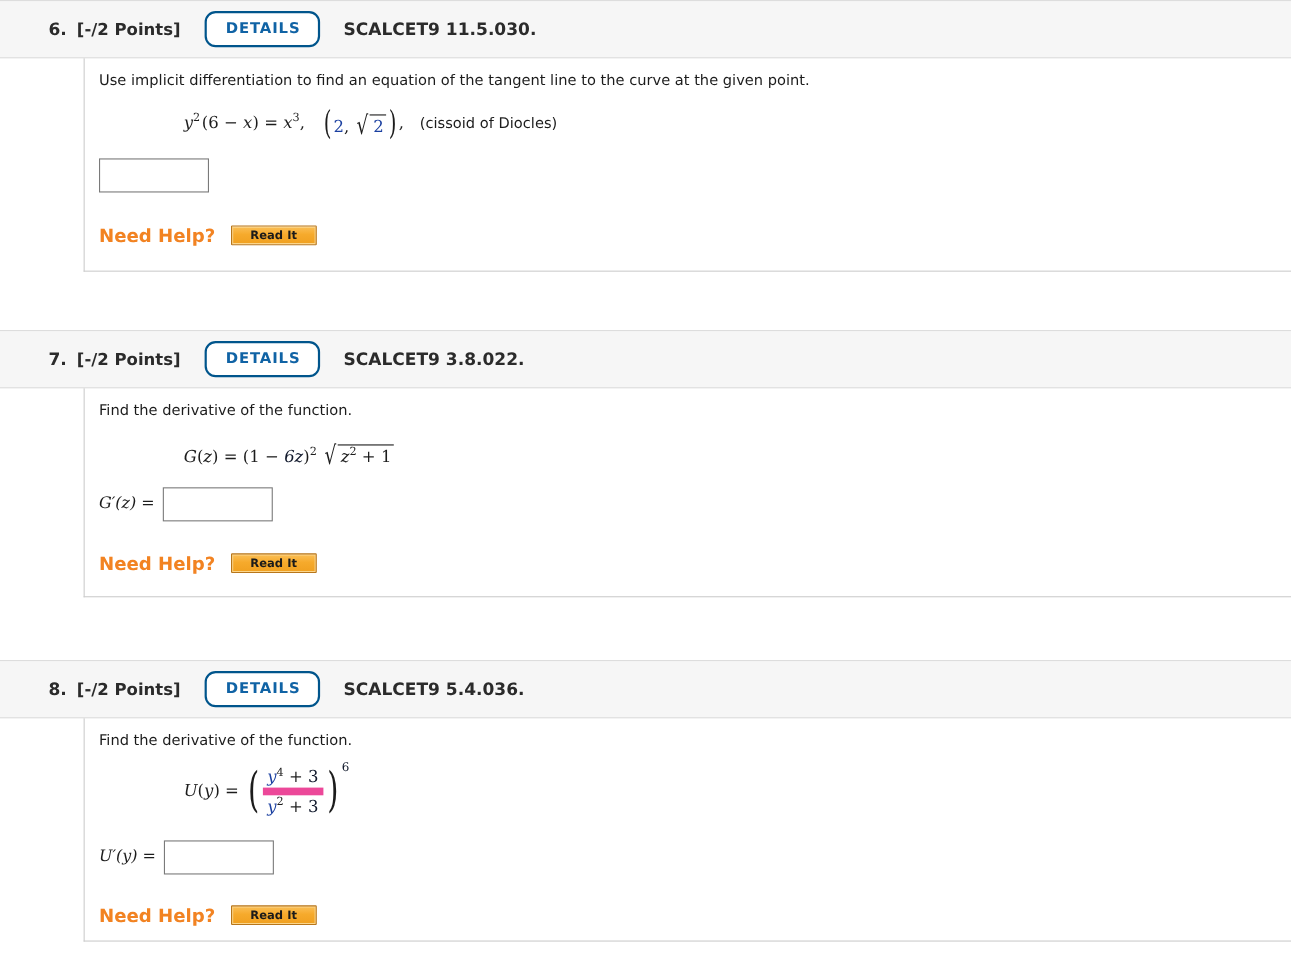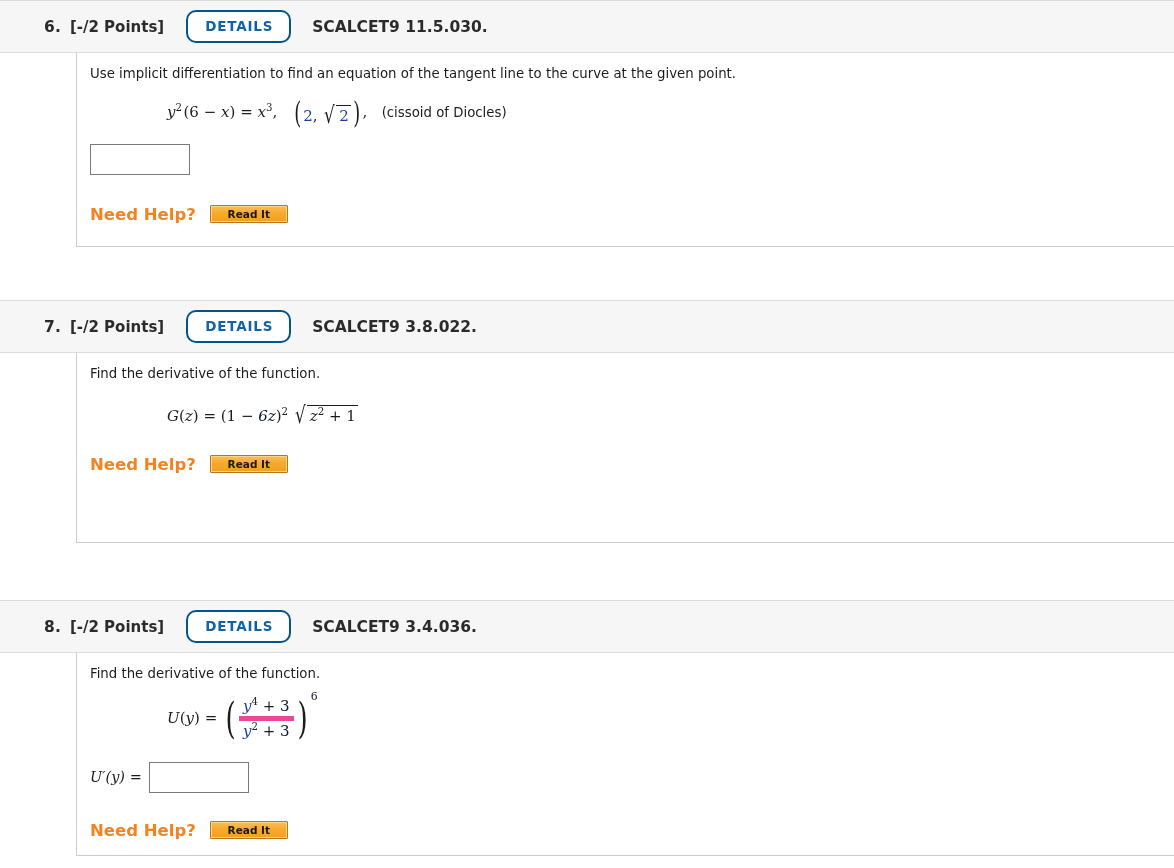--- a/index.html
+++ b/index.html
@@ -146,21 +146,21 @@
     vertical-align: middle;
     line-height: 0.85;
   }
 
   .frac {
     display: inline-block;
     vertical-align: middle;
     text-align: center;
   }
   .frac .num { display: block; padding: 0 4px 1px 4px; }
-  .frac .den { display: block; border-top: 5px solid #ec4899; padding: 1px 4px 0 4px; }
+  .frac .den { display: block; border-top: 7px solid #ec4899; padding: 1px 4px 0 4px; }
 
   .stackwrap { display: inline-block; vertical-align: middle; }
 
   
   .answer-row {
     display: flex;
     align-items: center;
     padding-left: 13px;
   }
   .answer-label {
@@ -256,36 +256,40 @@
       <span class="prob-code">SCALCET9 3.8.022.</span>
     </div>
 
     <div class="prob-body" style="height:190px;">
       <div class="prompt">Find the derivative of the function.</div>
 
       <div class="equation">
         <span class="math"><span>G</span><span class="up">(</span><span>z</span><span class="up">)</span><span class="up">&nbsp;</span><span class="up">=</span><span class="up">&nbsp;</span><span class="up">(</span><span class="up">1</span><span class="up">&nbsp;</span><span class="up">−</span><span class="up">&nbsp;</span><span class="red">6z</span><span class="up">)</span><sup class="exp up">2</sup><span>&nbsp;</span><span class="sqrt"><span class="radical">√</span><span class="radicand"><span>z</span><sup class="exp up">2</sup><span class="up">&nbsp;</span><span class="up">+</span><span class="up">&nbsp;</span><span class="up">1</span></span></span></span>
       </div>
 
+      <div class="answer-row" style="padding-top:17px;">
+        <span class="answer-label">G′(z) =</span>
+        <input class="answer-box" type="text" value="" style="">
+      </div>
 
       <div class="need-help-row" style="padding-top:29px;">
         <span class="need-help-label">Need Help?</span>
         <button class="read-it-btn">Read It</button>
       </div>
     </div>
   </div>
 
   <div style="height:57px;"></div>
 
   <div class="problem">
     <div class="prob-header">
       <span class="prob-num">8.</span>
       <span class="prob-points">[-/2 Points]</span>
       <button class="details-btn">DETAILS</button>
-      <span class="prob-code">SCALCET9 3.4.036.</span>
+      <span class="prob-code">SCALCET9 5.4.036.</span>
     </div>
 
     <div class="prob-body" style="height:203px;">
       <div class="prompt">Find the derivative of the function.</div>
 
       <div class="equation" style="padding-top:14px;">
         <span class="math"><span>U</span><span class="up">(</span><span>y</span><span class="up">)</span><span class="up">&nbsp;</span><span class="up">=</span><span class="up">&nbsp;</span><span class="paren-big" style="font-size:2.9em;">(</span><span class="frac"><span class="num"><span class="blue">y</span><sup class="exp up">4</sup><span class="up">&nbsp;</span><span class="up">+</span><span class="up">&nbsp;</span><span class="up red">3</span></span><span class="den"><span class="blue">y</span><sup class="exp up">2</sup><span class="up">&nbsp;</span><span class="up">+</span><span class="up">&nbsp;</span><span class="up red">3</span></span></span><span class="stackwrap" style="position:relative;"><span class="paren-big" style="font-size:2.9em;">)</span><span class="up red" style="font-size:0.72em;position:absolute;top:-10px;right:-7px;">6</span></span></span>
       </div>
 
       <div class="answer-row" style="padding-top:22px;">

